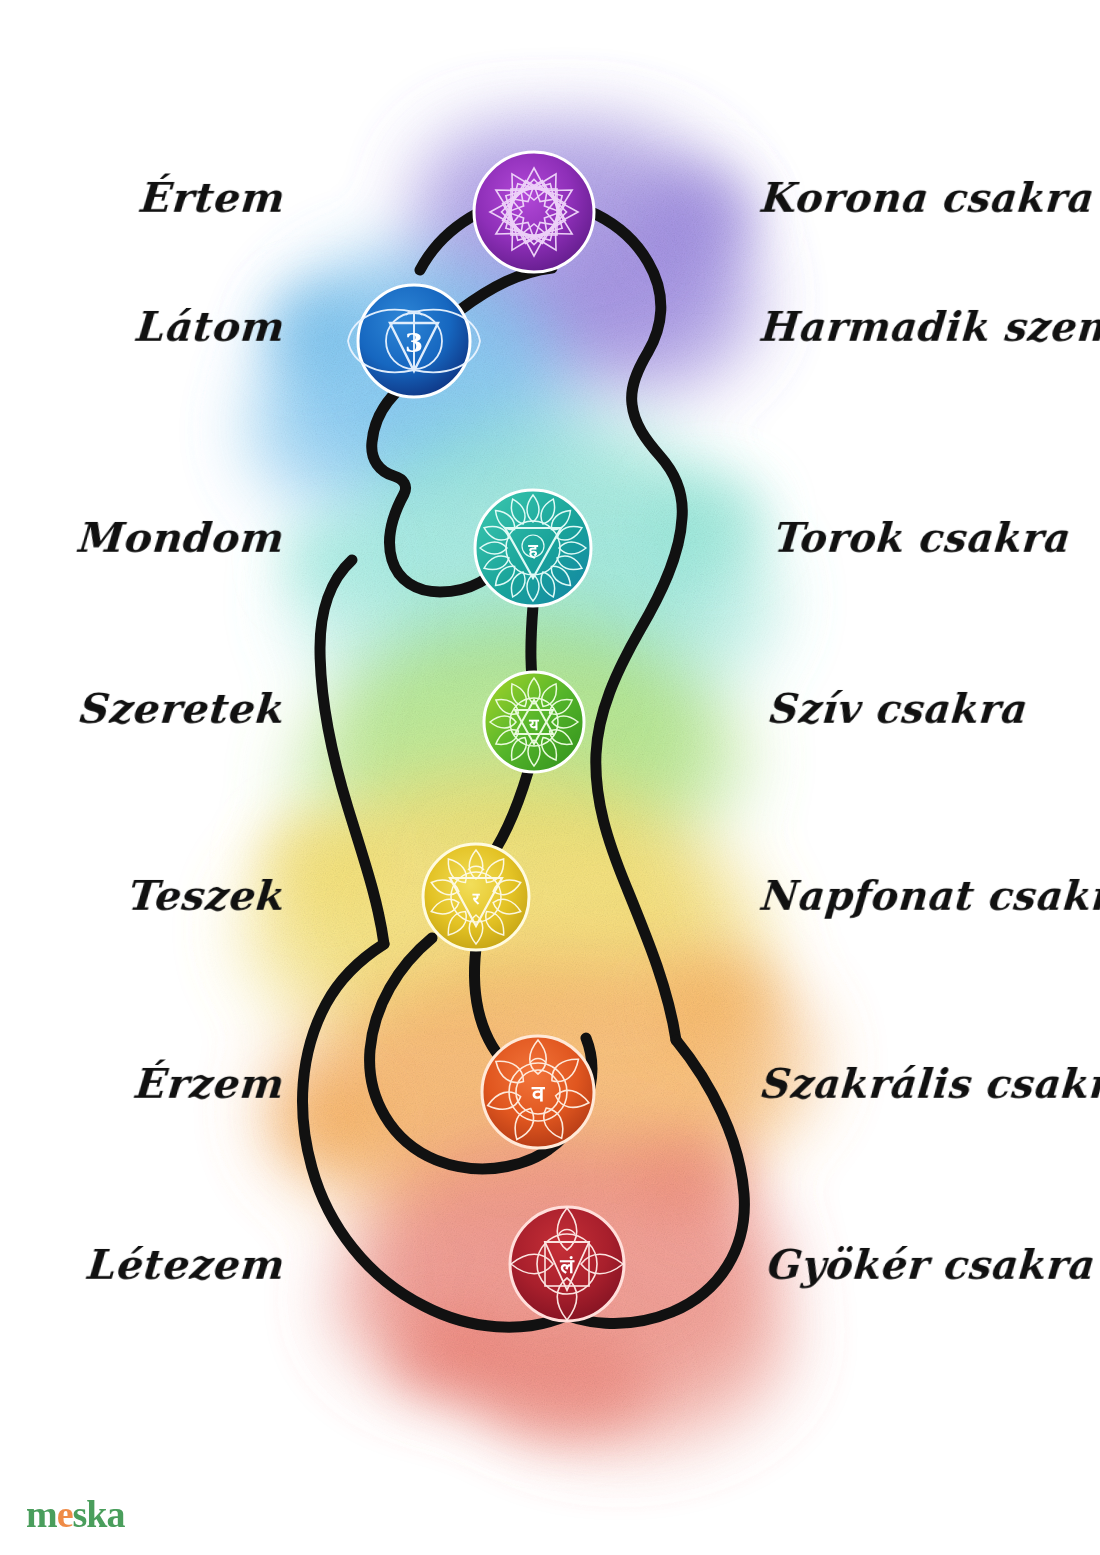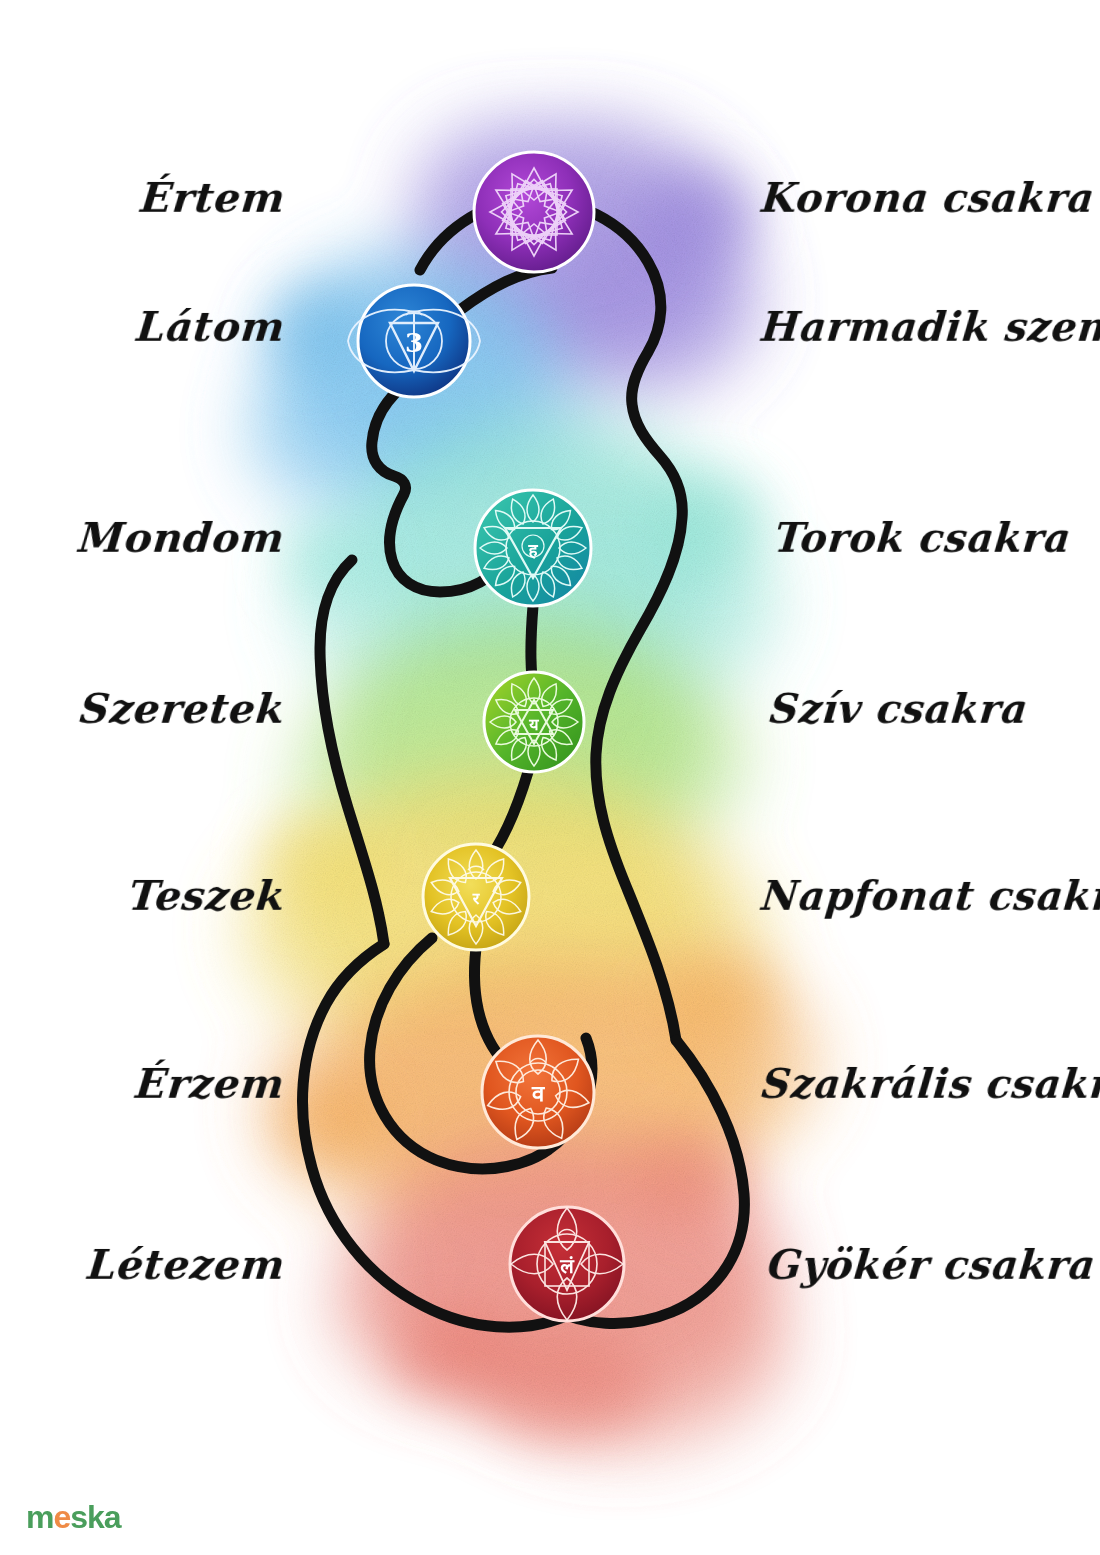--- a/index.html
+++ b/index.html
@@ -32,23 +32,23 @@
     transform:skewX(-6deg);
     -webkit-font-smoothing:antialiased;
   }
   .label.left{ text-align:right; }
   .label.right{ text-align:left; }
 
   
   #brand{
     position:absolute;
     left:26px;bottom:22px;
-    font-family:Liberation Sans, sans-serif;
+    font-family:Liberation Serif, serif;
     font-weight:700;
-    font-size:32px;
+    font-size:38px;
     letter-spacing:-1px;
     color:#4a9e5c;
     line-height:1;
   }
   #brand .e{ color:#ef8b46; }
 </style>
 </head>
 <body>
 
 <div id="poster">

